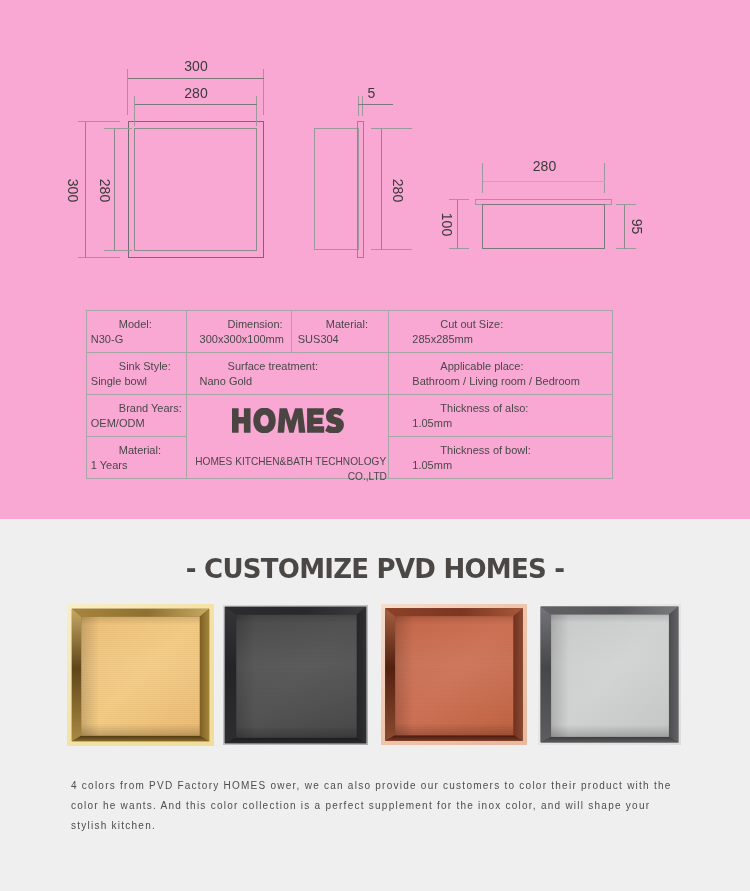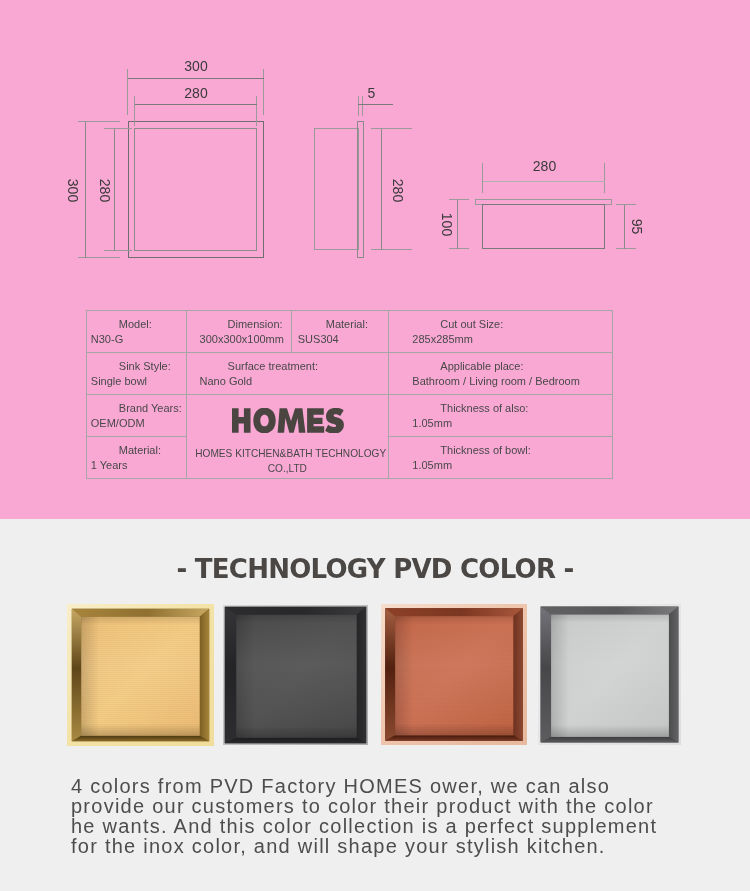--- a/index.html
+++ b/index.html
@@ -21,31 +21,31 @@
   table.spec td.p1{padding-left:3.8px;}
   table.spec td.p2{padding-left:12.2px;}
   table.spec td.p4{padding-left:23.2px;margin-top:48px;}
   .cell-l{display:block;padding-left:28px;}
   .cell-v{display:block;}
   td.ctr{padding-left:0;}
   td.logo-cell{text-align:center;padding:0;vertical-align:top;position:relative;}
   .logo-wrap{position:absolute;left:0;top:13px;width:100%;text-align:center;line-height:0;}
   .company-wrap{position:absolute;left:0;top:51px;width:100%;}
   .logo-wrap svg{display:inline-block;}
-  .company-wrap{text-align:center;}
+  .company-wrap{text-align:right;margin-top:8px;}
   .company{font-size:11px;color:#484848;line-height:14.7px;white-space:nowrap;
     display:inline-block;transform:scaleX(0.921);transform-origin:center;}
 
   
   .pvd{position:absolute;left:0;top:519px;width:750px;height:372px;background:#efefef;}
   .pvd-heading{position:absolute;top:35px;left:0;width:750px;text-align:center;
     font-family:"DejaVu Sans",sans-serif;font-weight:bold;font-size:26px;color:#4b4745;letter-spacing:-0.75px;}
   .swatches{position:absolute;top:85px;left:67px;width:640px;height:150px;}
   .swatches svg{display:block;}
-  .pvd-desc{position:absolute;left:71px;top:257px;width:609px;font-size:20px;letter-spacing:1.25px;
+  .pvd-desc{position:absolute;left:71px;top:257px;width:609px;font-size:10px;letter-spacing:1.25px;
     color:#4d4d4d;line-height:20px;}
 </style>
 </head>
 <body>
 
 <div id="page">
 
   <div class="drawing">
     <svg width="750" height="519" viewBox="0 0 750 519">
       <g fill="none" stroke="#6e6e6e" stroke-width="1" shape-rendering="crispEdges">
@@ -207,21 +207,21 @@
         <td class="p4">
           <span class="cell-l">Thickness of bowl:</span>
           <span class="cell-v">1.05mm</span>
         </td>
       </tr>
     </tbody>
       </table>
   </div>
 
   <div class="pvd">
-    <div class="pvd-heading">- TECHNOLOGY PVD COLOR -</div>
+    <div class="pvd-heading">- CUSTOMIZE PVD HOMES -</div>
     <div class="swatches">
       <svg id="swatch-svg" width="640" height="150" viewBox="0 0 640 150">
           <defs>
             <linearGradient id="rimg0" x1="0%" y1="0%" x2="100%" y2="100%">
               <stop offset="0" stop-color="#f8eec8"></stop>
               <stop offset="0.5" stop-color="#f3e2a5"></stop>
               <stop offset="1" stop-color="#f0dd9c"></stop>
             </linearGradient>
             <linearGradient id="topg0" x1="0%" y1="0%" x2="100%" y2="0%">
               <stop offset="0" stop-color="#a8853c"></stop>

